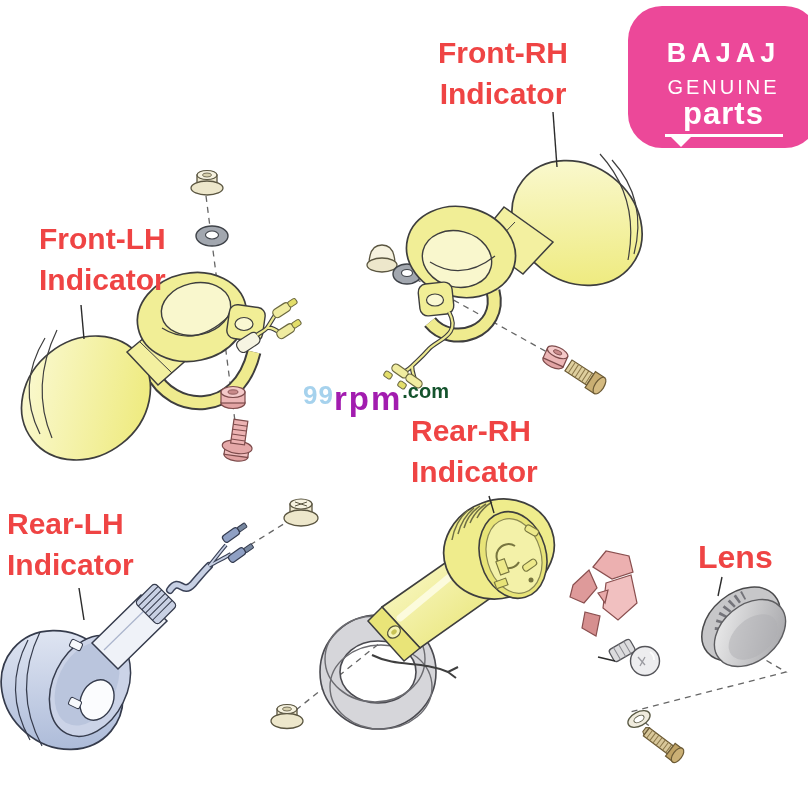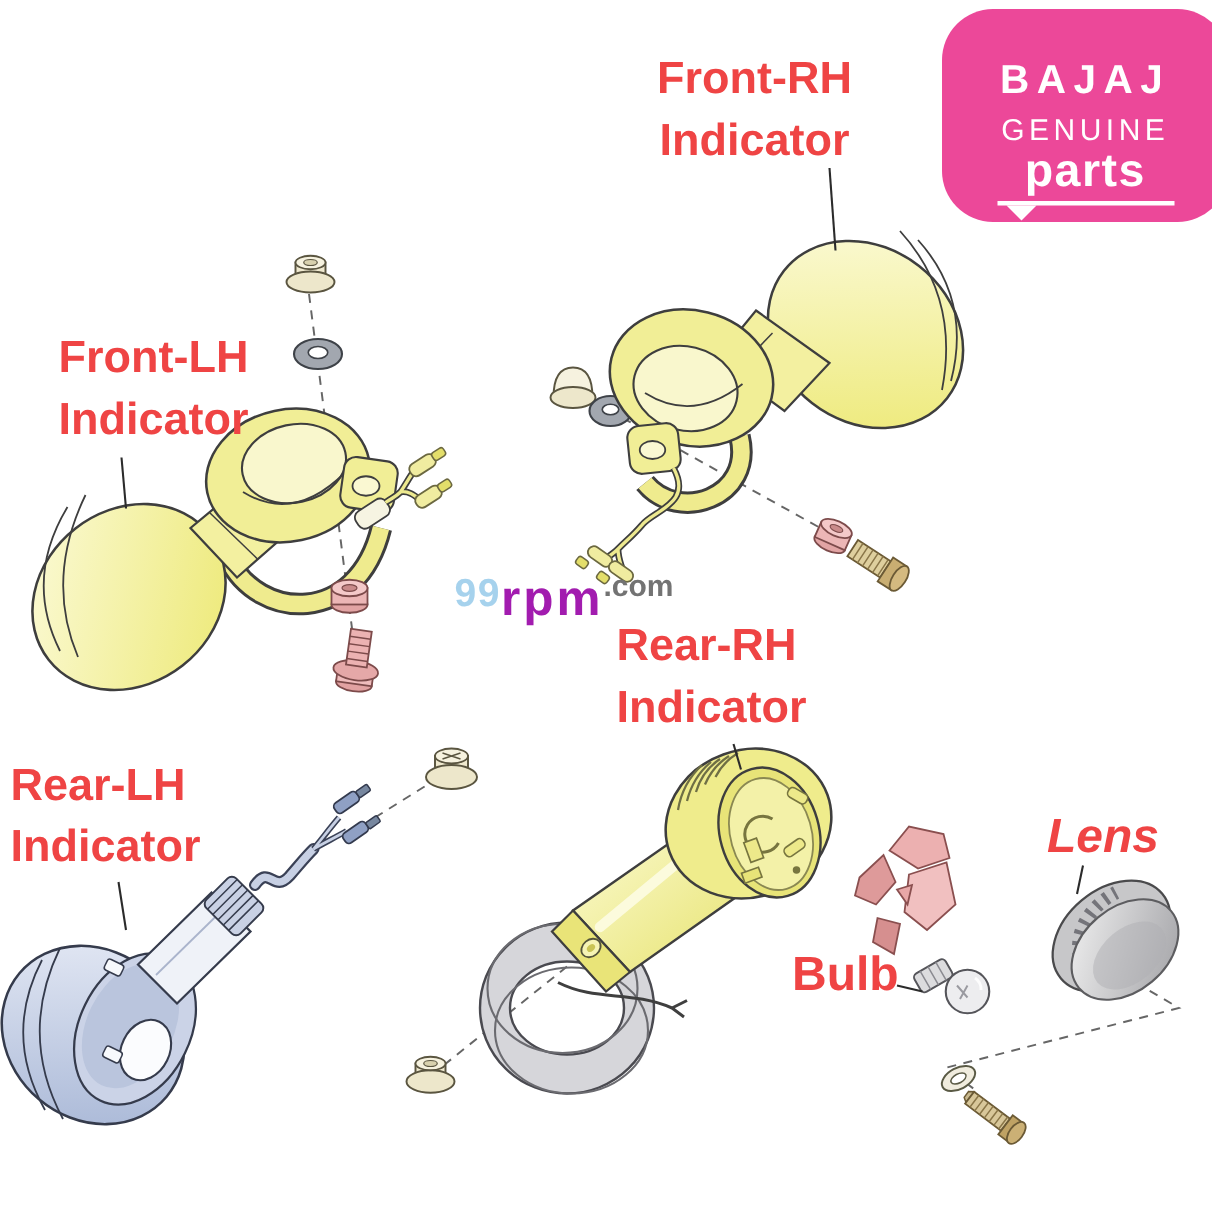--- a/index.html
+++ b/index.html
@@ -6,26 +6,26 @@
   body{width:808px;height:808px;position:relative;overflow:hidden;
        font-family:"Liberation Sans", sans-serif;}
   .stage{position:absolute;inset:0;width:808px;height:808px;}
   svg{position:absolute;left:0;top:0;}
   .part-label{position:absolute;color:#ef4444;font-weight:bold;font-size:30px;
       line-height:41px;white-space:pre-line;letter-spacing:0px;}
   .lbl-front-rh{left:425px;top:32px;width:156px;text-align:center;}
   .lbl-front-lh{left:11px;top:218px;margin-left:28px;}
   .lbl-rear-rh{left:411px;top:410px;}
   .lbl-rear-lh{left:7px;top:503px;}
-  .lbl-lens{left:698px;top:537px;font-size:32px;font-style:italic;}
+  .lbl-lens{left:698px;top:537px;font-size:32px;}
   .lbl-bulb{left:528px;top:629px;font-size:32px;}
   .watermark{position:absolute;left:303px;top:380px;display:flex;align-items:flex-start;}
   .wm-99{color:#a6d2ed;font-size:26px;font-weight:bold;letter-spacing:1px;}
   .wm-rpm{color:#a21caf;font-size:33px;font-weight:bold;letter-spacing:2px;}
-  .wm-com{color:#737373;font-size:20px;font-weight:bold;}
+  .wm-com{color:#14532d;font-size:20px;font-weight:bold;}
   .bajaj-logo{position:absolute;left:628px;top:6px;width:191px;height:142px;
       background:#ec4899;border-radius:34px;color:#ffffff;text-align:center;
       box-sizing:border-box;padding-top:32px;}
   .bajaj-brand{font-size:27px;font-weight:bold;letter-spacing:5px;}
   .bajaj-genuine{font-size:20px;letter-spacing:3px;margin-top:7px;}
   .bajaj-parts{font-size:31px;font-weight:bold;letter-spacing:1px;margin-top:-3px;}
   .bajaj-underline{position:relative;width:118px;height:3px;background:#ffffff;
       margin:2px auto 0 auto;}
   .bajaj-arrow{position:absolute;left:6px;top:3px;width:0;height:0;
       border-left:10px solid transparent;border-right:10px solid transparent;
@@ -310,21 +310,20 @@
 
 <div class="part-label lbl-front-rh">Front-RH
 Indicator</div>
 <div class="part-label lbl-front-lh">Front-LH
 Indicator</div>
 <div class="part-label lbl-rear-rh">Rear-RH
 Indicator</div>
 <div class="part-label lbl-rear-lh">Rear-LH
 Indicator</div>
 <div class="part-label lbl-lens">Lens</div>
-<div class="part-label lbl-bulb">Bulb</div>
 
 <div class="watermark">
   <span class="wm-99">99</span>
       <span class="wm-rpm">rpm</span>
       <span class="wm-com">.com</span>
 </div>
 
 <div class="bajaj-logo">
   <div class="bajaj-brand">BAJAJ</div>
   <div class="bajaj-genuine">GENUINE</div>

